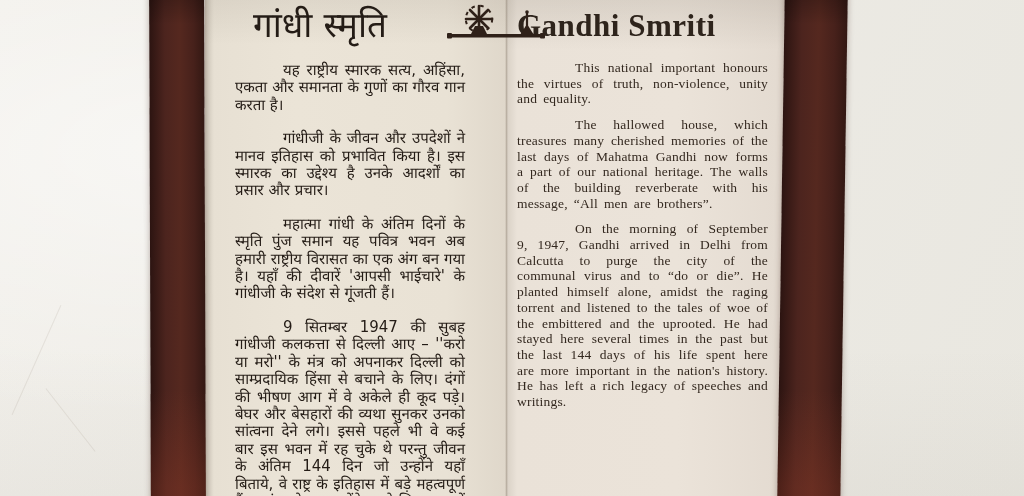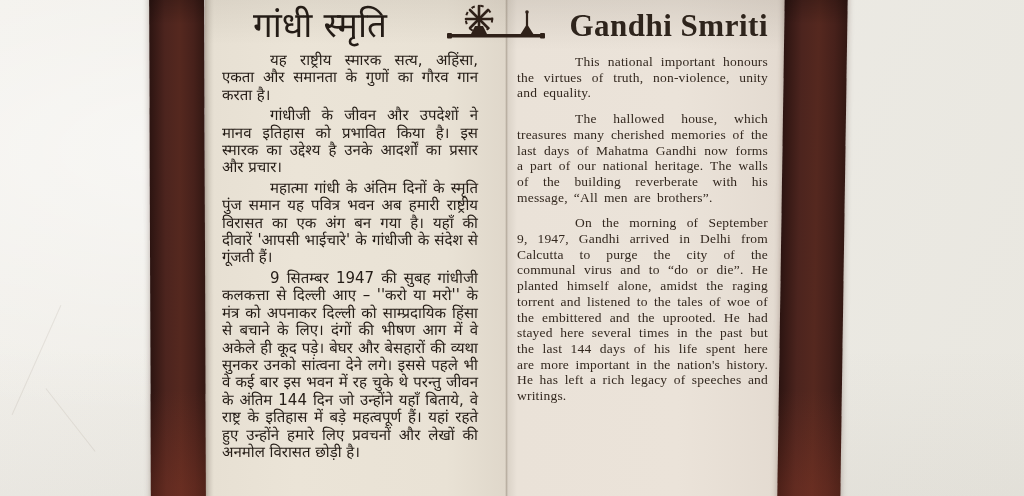--- a/index.html
+++ b/index.html
@@ -64,36 +64,36 @@
     color: var(--ink, #2b211a);
   }
   .hindi-title {
     margin: 2px 60px 6px 0;
     text-align: center;
     font-size: 35px; line-height: 42px; font-weight: 500;
     font-family: "DejaVu Sans", sans-serif;
     color: #241c16;
   }
   .hindi-col p {
-    margin: 3px;
+    margin: 16px;
     font-family: "DejaVu Sans", sans-serif;
     font-size: 15px; line-height: 17.4px;
     text-align: justify;
     text-indent: 48px;
     color: #241c16;
   }
   
   .english-col {
     position: absolute; top: 0; left: 507px; width: 283px; height: 496px;
     box-sizing: border-box; padding: 6px 22px 0 10px;
     color: var(--ink, #33281f);
   }
   .english-title {
-    margin: 2px 0 10px 0;
-    text-align: right;
+    margin: 2px 0 16px 0;
+    text-align: left;
     font-size: 31px; line-height: 36px; font-weight: 600;
     letter-spacing: 0.5px;
     color: #2e241c;
   }
   .english-col p {
     margin: 0 0 10px 0;
     font-size: 13.5px; line-height: 15.7px;
     text-align: justify;
     text-indent: 58px;
     word-spacing: 2.5px;

